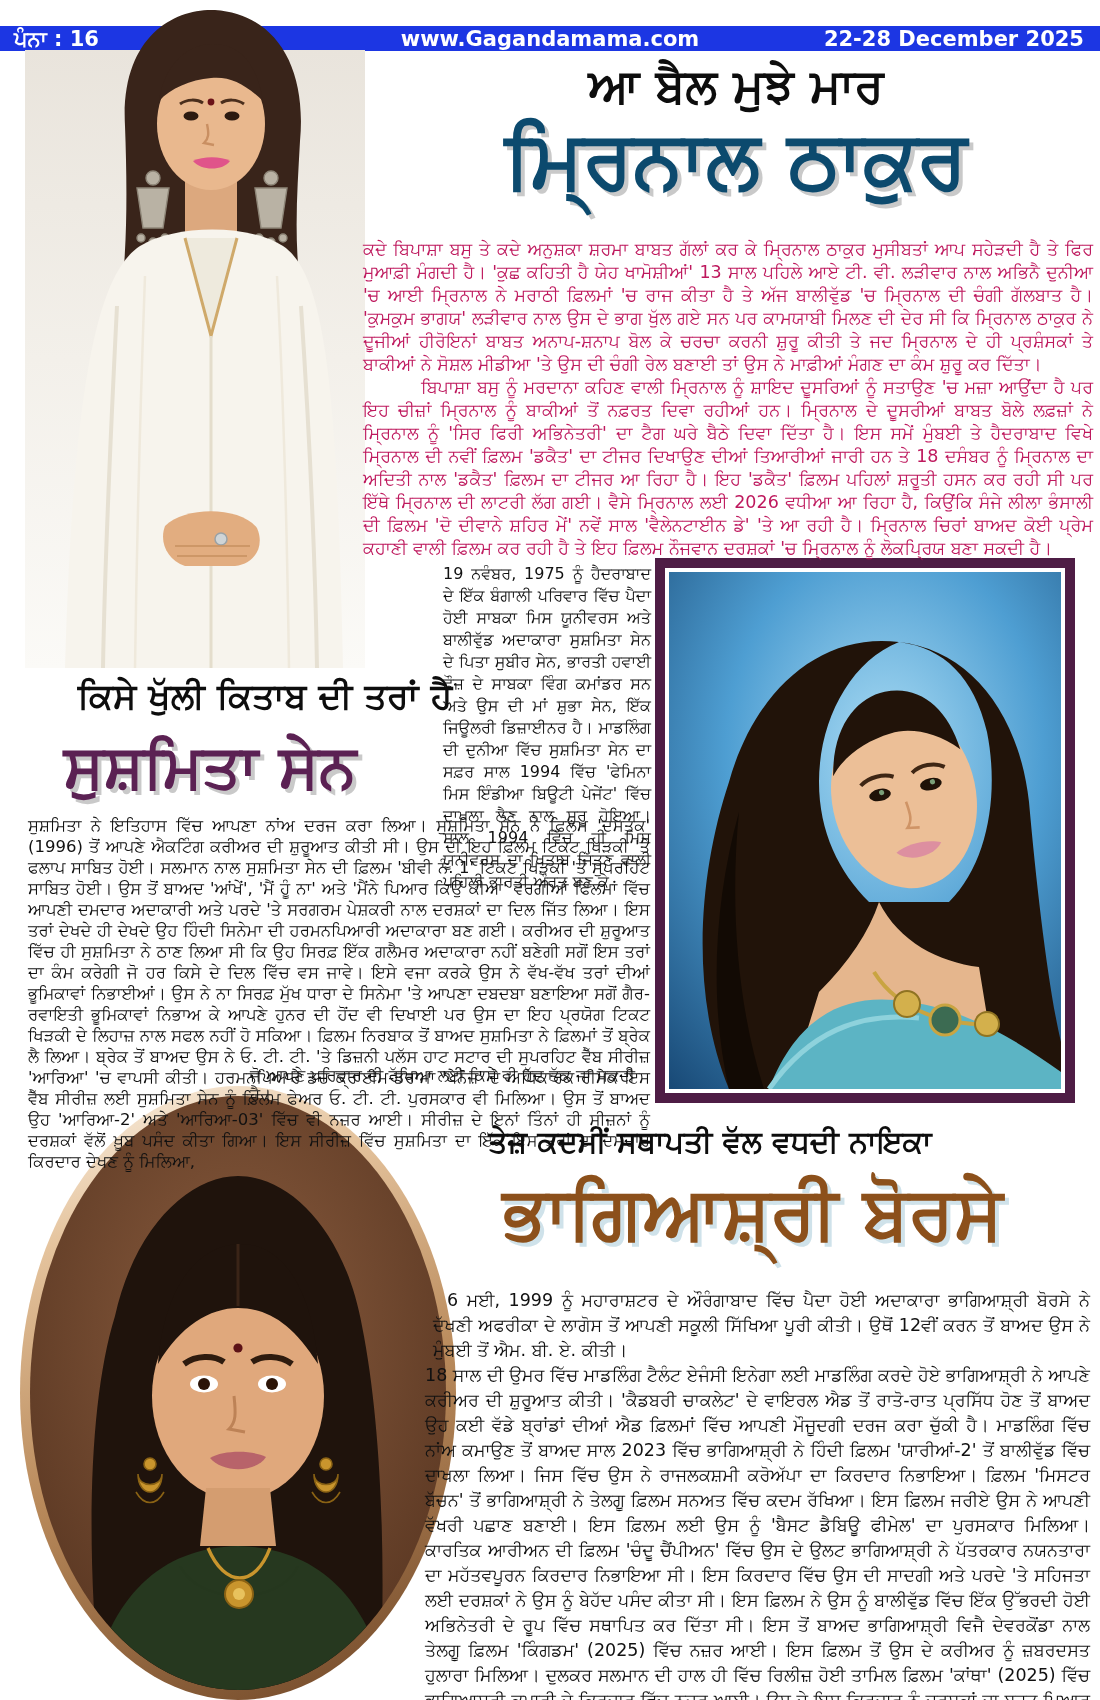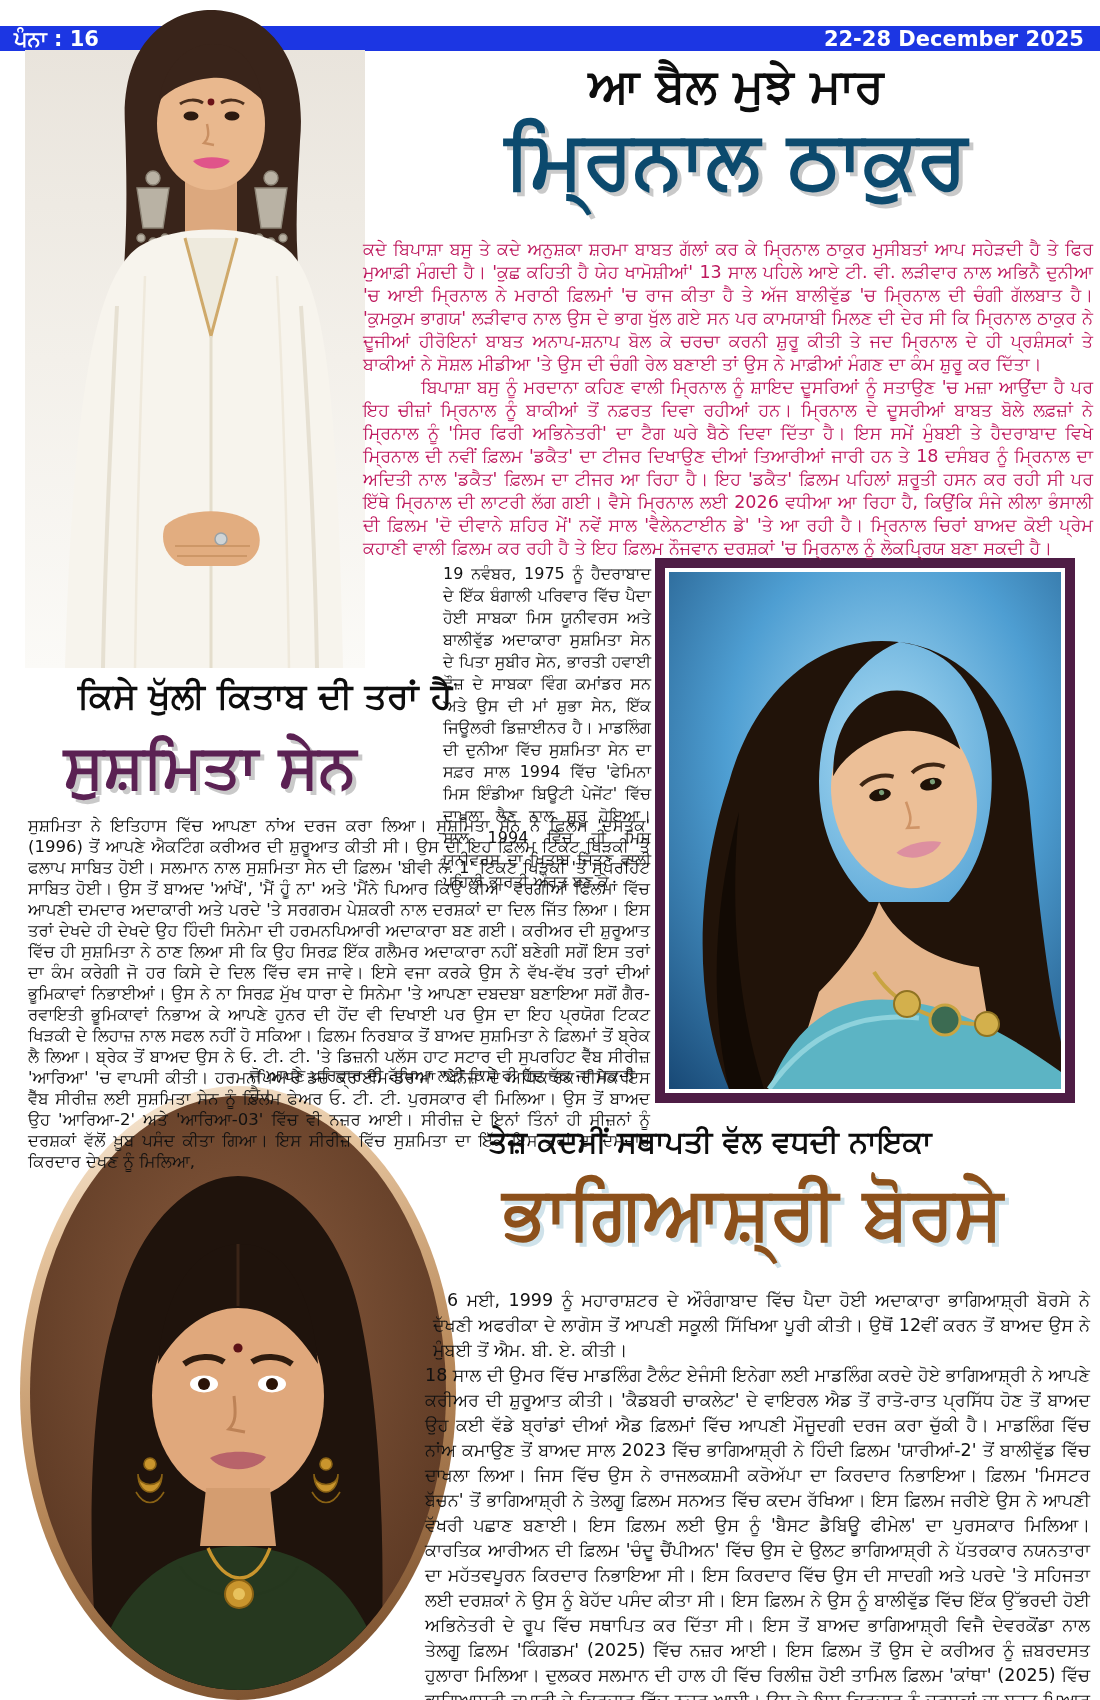--- a/index.html
+++ b/index.html
@@ -89,20 +89,21 @@
   .body3 p{margin:0;}
   .body3 p.p1{text-indent:14px;margin-left:8px;}
 </style>
 </head>
 <body>
 
 <div class="page">
 
   <div class="header-bar">
     <span class="header-left">ਪੰਨਾ : 16</span>
+    <span class="header-center">www.Gagandamama.com</span>
     <span class="header-right">22-28 December 2025</span>
   </div>
 
   <div class="photo-mrunal">
     <svg width="340" height="662" viewBox="0 0 340 662">
       <defs>
         <linearGradient id="mbg" x1="0" y1="0" x2="0" y2="1">
           <stop offset="0" stop-color="#e9e4dc"></stop>
             <stop offset="0.5" stop-color="#f3f0ea"></stop>
             <stop offset="1" stop-color="#fbfaf7"></stop>

